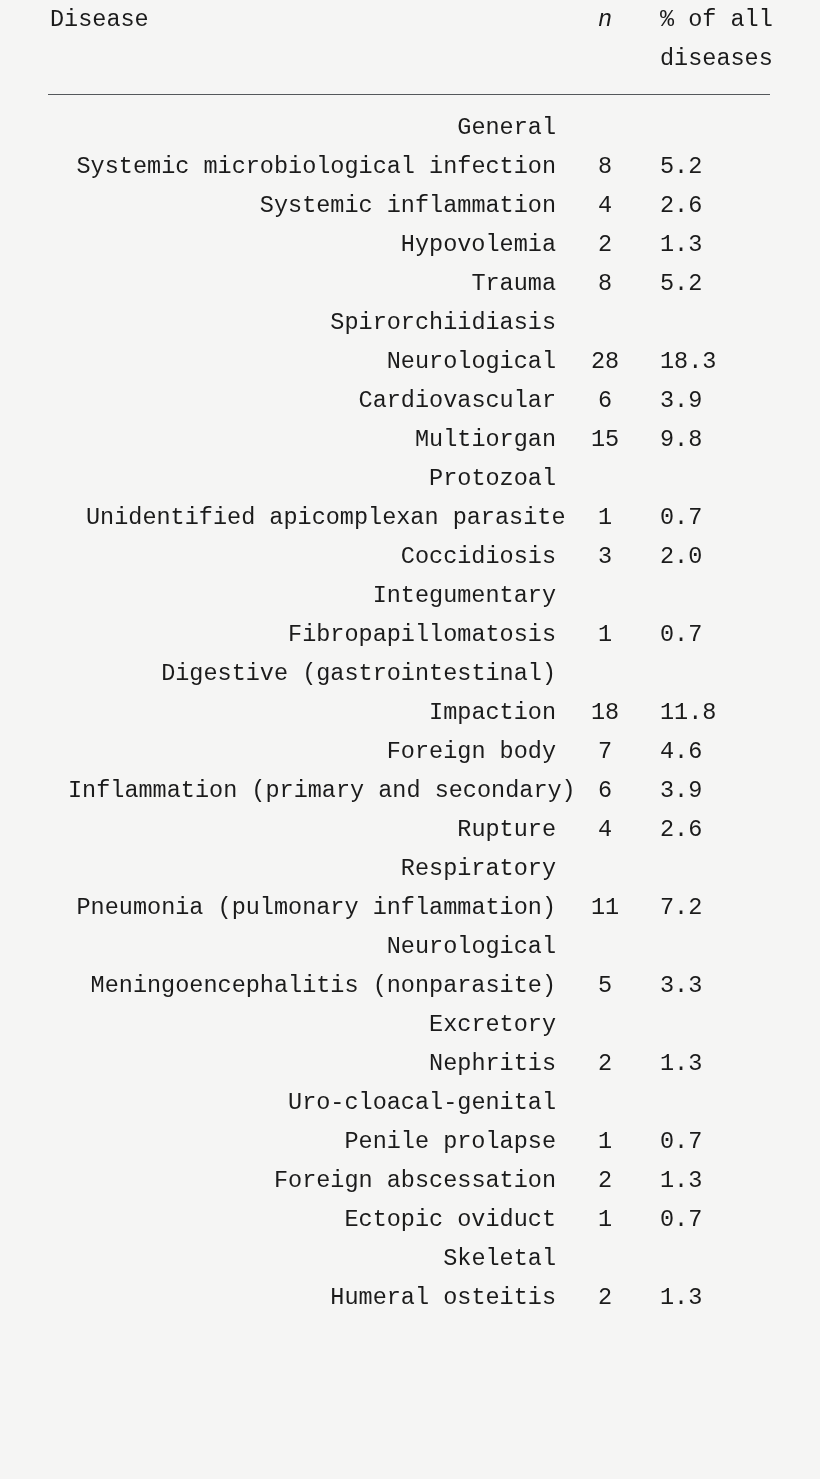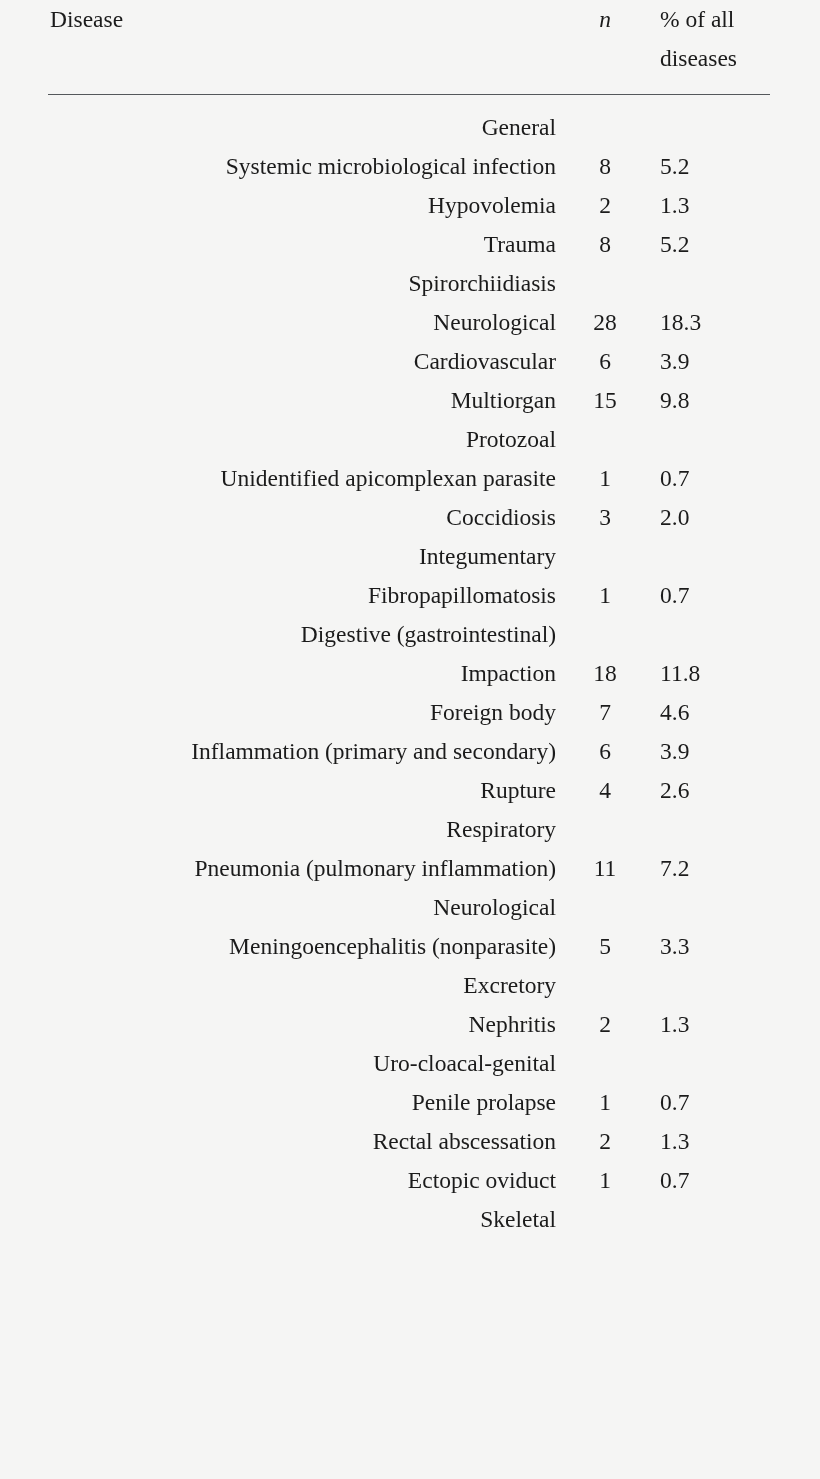--- a/index.html
+++ b/index.html
@@ -15,20 +15,21 @@
     color: #1b1b1b;
     overflow: hidden;
   }
 
   .table-wrap {
     position: relative;
     width: 820px;
     height: 1479px;
     box-sizing: border-box;
     padding: 0;
+    font-family: Liberation Mono, monospace;
   }
 
   table.disease-table {
     border-collapse: collapse;
     width: 722px;
     margin: 0 0 0 48px;
     table-layout: fixed;
   }
 
   table.disease-table col.c-disease { width: 508px; }
@@ -140,20 +141,25 @@
           <td class="cell-disease lvl0">General</td>
           <td class="cell-n"></td>
           <td class="cell-pct"></td>
         </tr>
         <tr>
           <td class="cell-disease lvl1">Systemic microbiological infection</td>
           <td class="cell-n">8</td>
           <td class="cell-pct">5.2</td>
         </tr>
         <tr>
+          <td class="cell-disease lvl1">Systemic inflammation</td>
+          <td class="cell-n">4</td>
+          <td class="cell-pct">2.6</td>
+        </tr>
+        <tr>
           <td class="cell-disease lvl1">Hypovolemia</td>
           <td class="cell-n">2</td>
           <td class="cell-pct">1.3</td>
         </tr>
         <tr>
           <td class="cell-disease lvl1">Trauma</td>
           <td class="cell-n">8</td>
           <td class="cell-pct">5.2</td>
         </tr>
         <tr>
@@ -260,30 +266,35 @@
           <td class="cell-disease lvl0">Uro-cloacal-genital</td>
           <td class="cell-n"></td>
           <td class="cell-pct"></td>
         </tr>
         <tr>
           <td class="cell-disease lvl1">Penile prolapse</td>
           <td class="cell-n">1</td>
           <td class="cell-pct">0.7</td>
         </tr>
         <tr>
-          <td class="cell-disease lvl1">Rectal abscessation</td>
+          <td class="cell-disease lvl1">Foreign abscessation</td>
           <td class="cell-n">2</td>
           <td class="cell-pct">1.3</td>
         </tr>
         <tr>
           <td class="cell-disease lvl1">Ectopic oviduct</td>
           <td class="cell-n">1</td>
           <td class="cell-pct">0.7</td>
         </tr>
         <tr>
           <td class="cell-disease lvl0">Skeletal</td>
           <td class="cell-n"></td>
           <td class="cell-pct"></td>
         </tr>
+        <tr>
+          <td class="cell-disease lvl1">Humeral osteitis</td>
+          <td class="cell-n">2</td>
+          <td class="cell-pct">1.3</td>
+        </tr>
       </tbody>
   </table>
 
 </div>
 
 </body></html>

